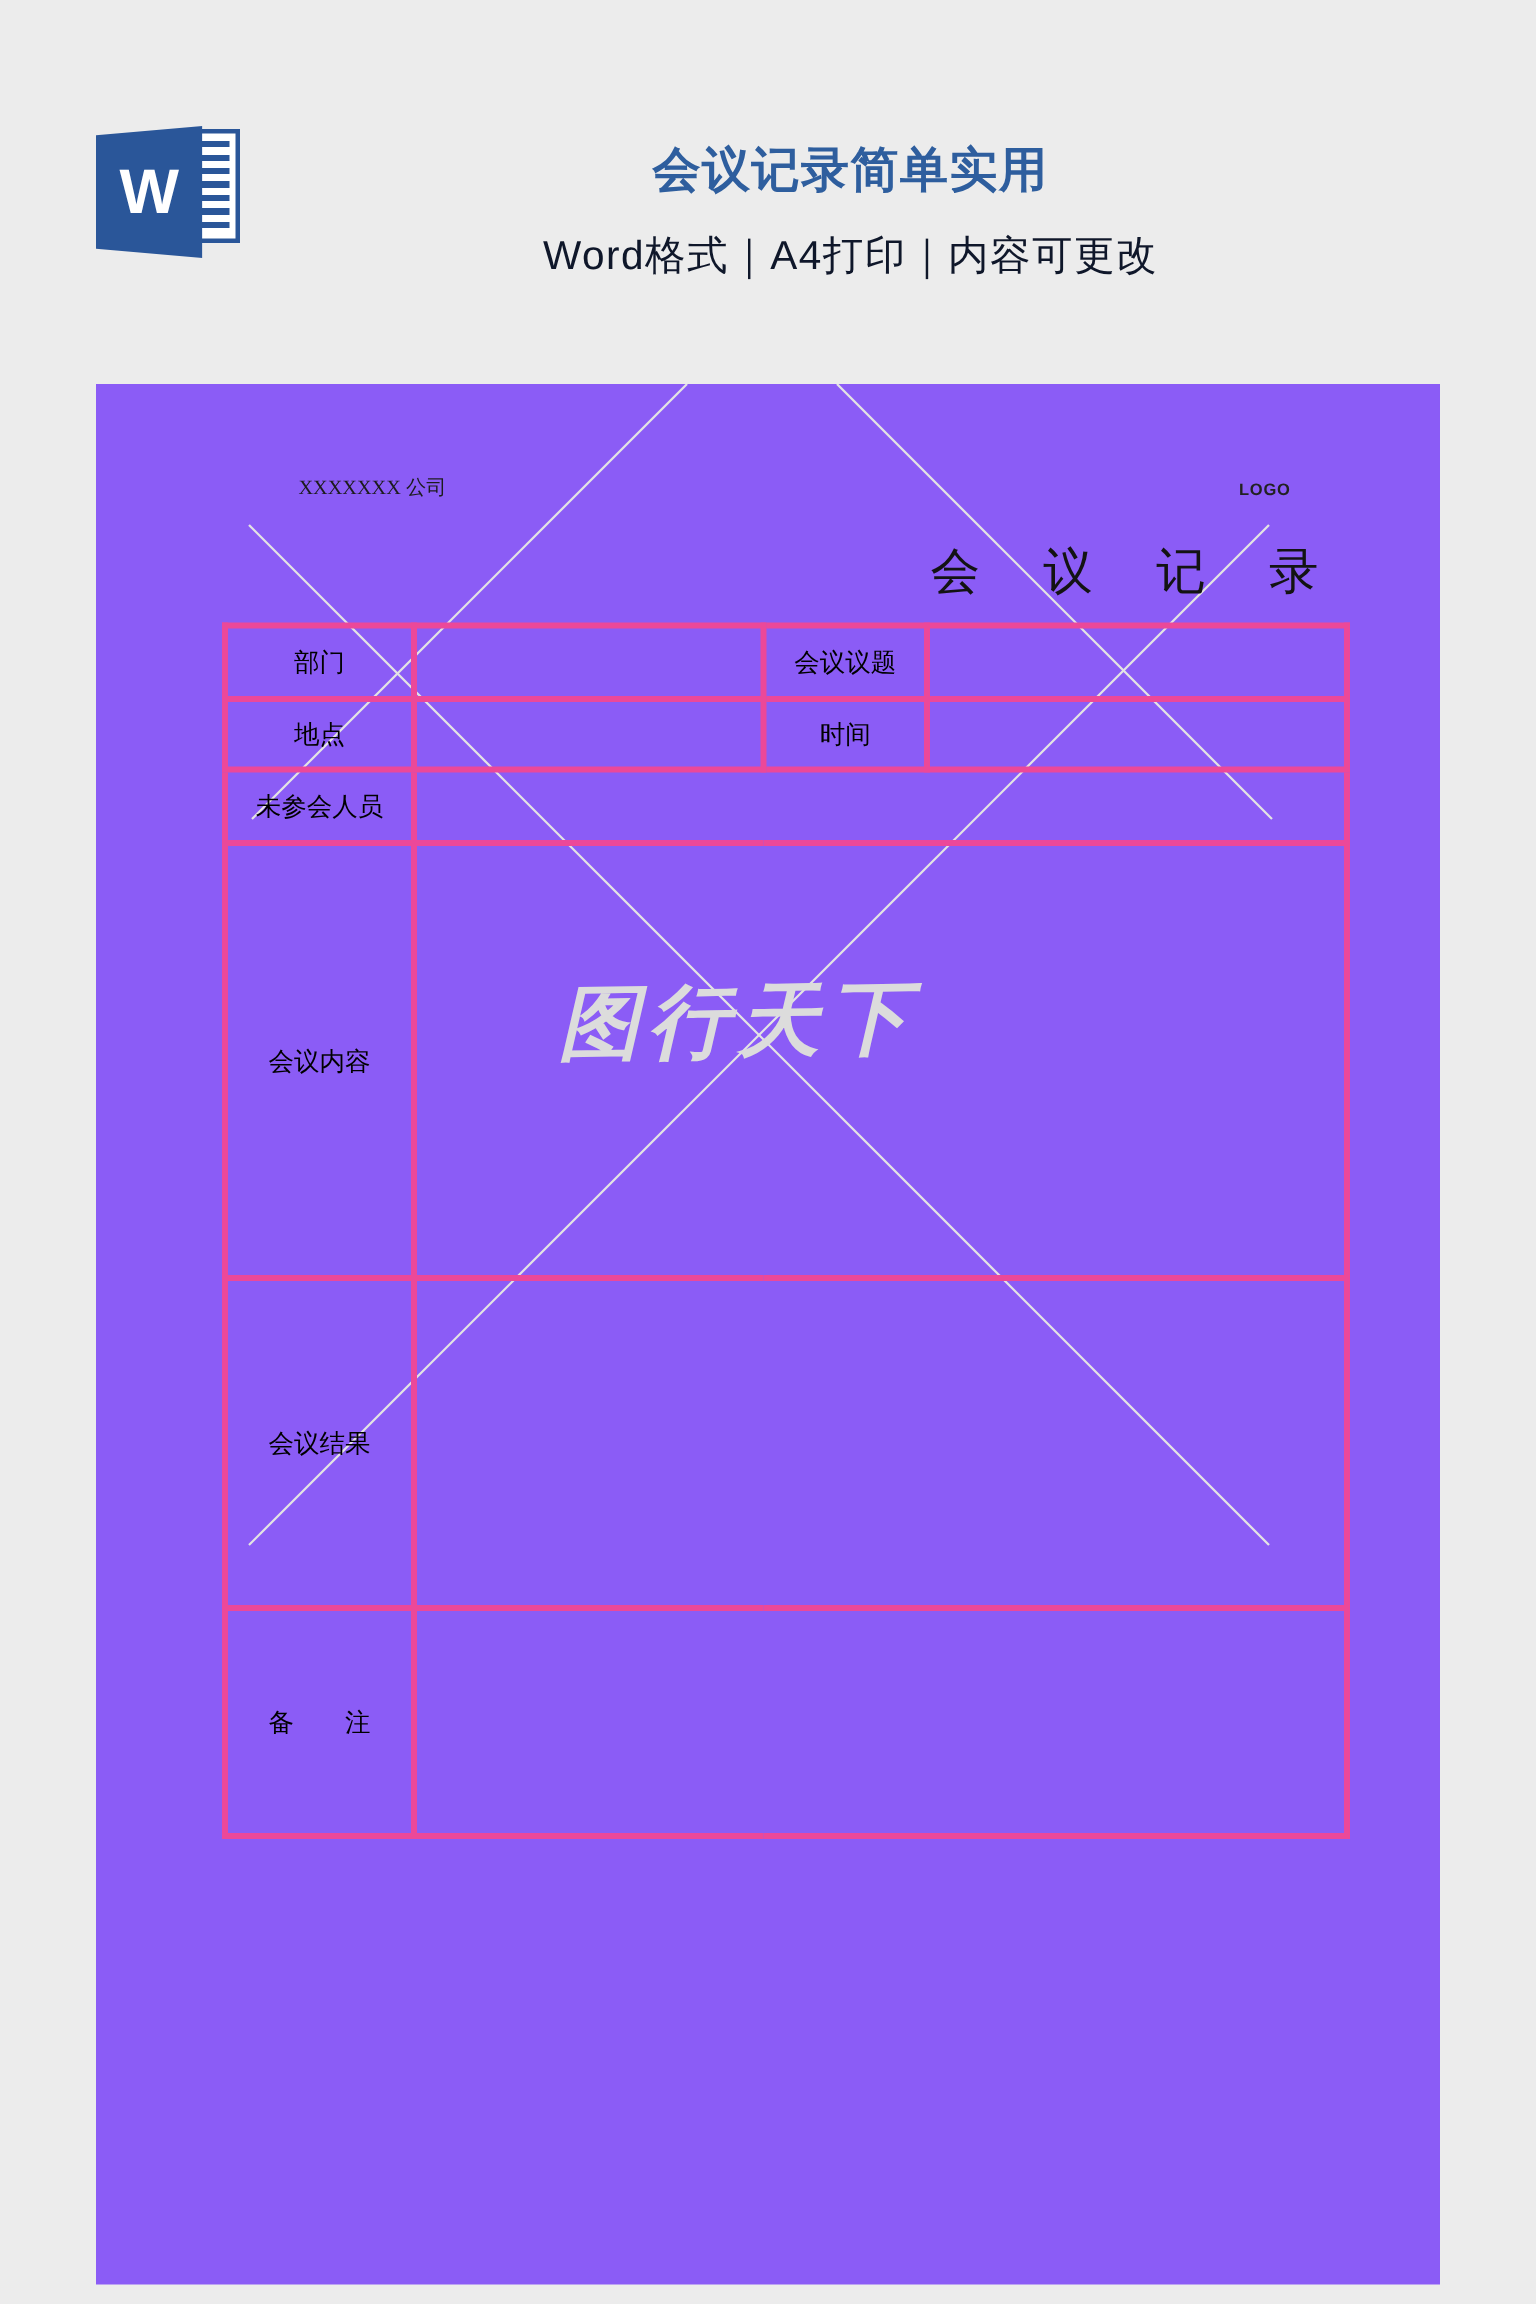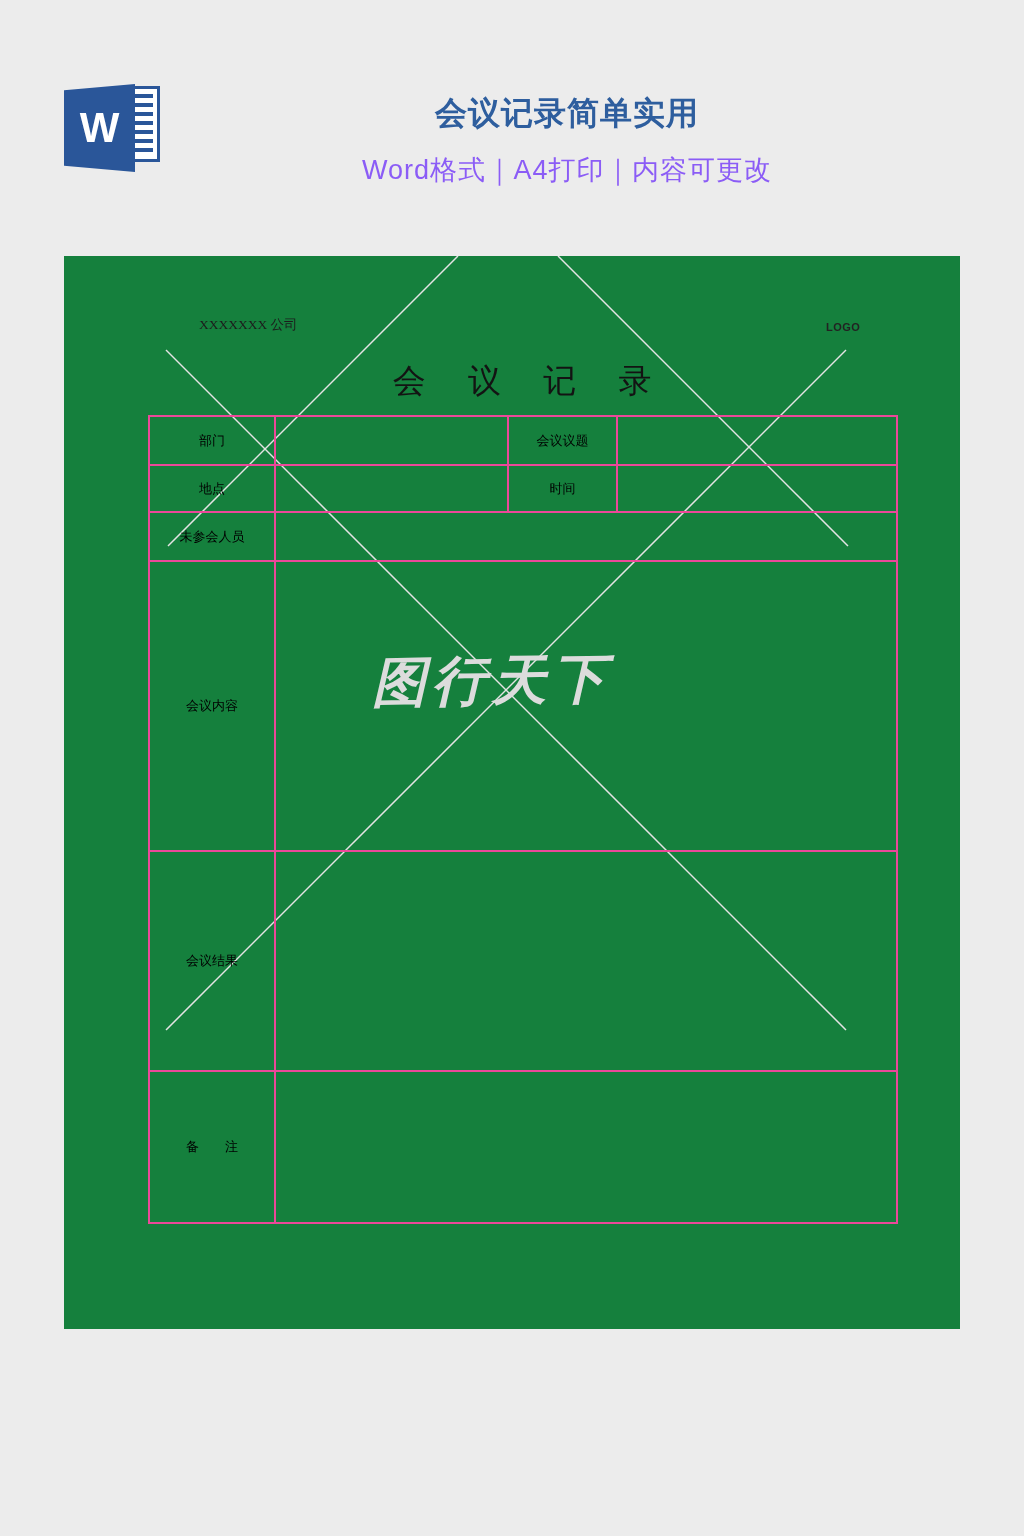--- a/index.html
+++ b/index.html
@@ -29,61 +29,61 @@
     display:flex; align-items:center; justify-content:center;
     color:#fff; font-size:42px; font-weight:bold;
   }
   .hdr-title {
     position:absolute; left:120px; right:10px; top:92px;
     text-align:center; font-size:32px; font-weight:bold;
     color:#2e5e9e; letter-spacing:1px;
   }
   .hdr-subtitle {
     position:absolute; left:120px; right:10px; top:152px;
-    text-align:center; font-size:27px; color:#8b5cf6; letter-spacing:1px;
+    text-align:center; font-size:27px; color:#0f172a; letter-spacing:1px;
   }
 
   
   .page {
-    position:absolute; left:64px; top:256px; width:896px; height:1073px;
-    background:#15803d;
+    position:absolute; left:64px; top:256px; width:896px; height:1267px;
+    background:#8b5cf6;
   }
   .company {
     position:absolute; left:135px; top:60px;
     font-family:"Liberation Serif","DejaVu Serif",serif;
     font-size:13.5px; color:#1c1c1c;
   }
   .logo {
     position:absolute; left:722px; top:65px;
     font-size:11px; font-weight:600; color:#222; letter-spacing:0.5px;padding-left:40px;
   }
   .doc-title {
     position:absolute; left:84px; width:748px; top:103px;
-    text-align:center; padding-left:17px;
+    text-align:right; padding-left:17px;
     font-family:"Liberation Serif","DejaVu Serif",serif;
     font-size:33px; color:#131313; letter-spacing:17px; font-weight:500;
   }
 
   .wm-lines { position:absolute; left:0; top:0; width:896px; height:1267px; pointer-events:none; }
   .wm-text {
     position:absolute; left:308px; top:388px; width:360px;
     font-family:"DejaVu Serif",serif; font-style:italic; font-weight:bold;
     font-size:54px; color:#dcdcdc; letter-spacing:6px; pointer-events:none;
     transform:rotate(-1deg);
   }
 
   
   table.meeting {
     position:absolute; left:84px; top:159px; width:748px;
     border-collapse:collapse; table-layout:fixed;
     font-family:"Liberation Serif","DejaVu Serif",serif;
   }
   table.meeting td {
-    border:2px solid #ec4899; vertical-align:middle;
-    font-size:13px; color:#000;
+    border:4px solid #ec4899; vertical-align:middle;
+    font-size:17px; color:#000;
   }
   table.meeting { border:2px solid #404040; }
   td.lbl { text-align:center; }
   tr.r1 { height:49px; }
   tr.r2 { height:47px; }
   tr.r3 { height:49px;margin-top:20px; }
   tr.r4 { height:188px; }
   tr.r5 { height:290px; }
   tr.r6 { height:220px;padding-left:33px; }
   tr.r7 { height:152px; }

